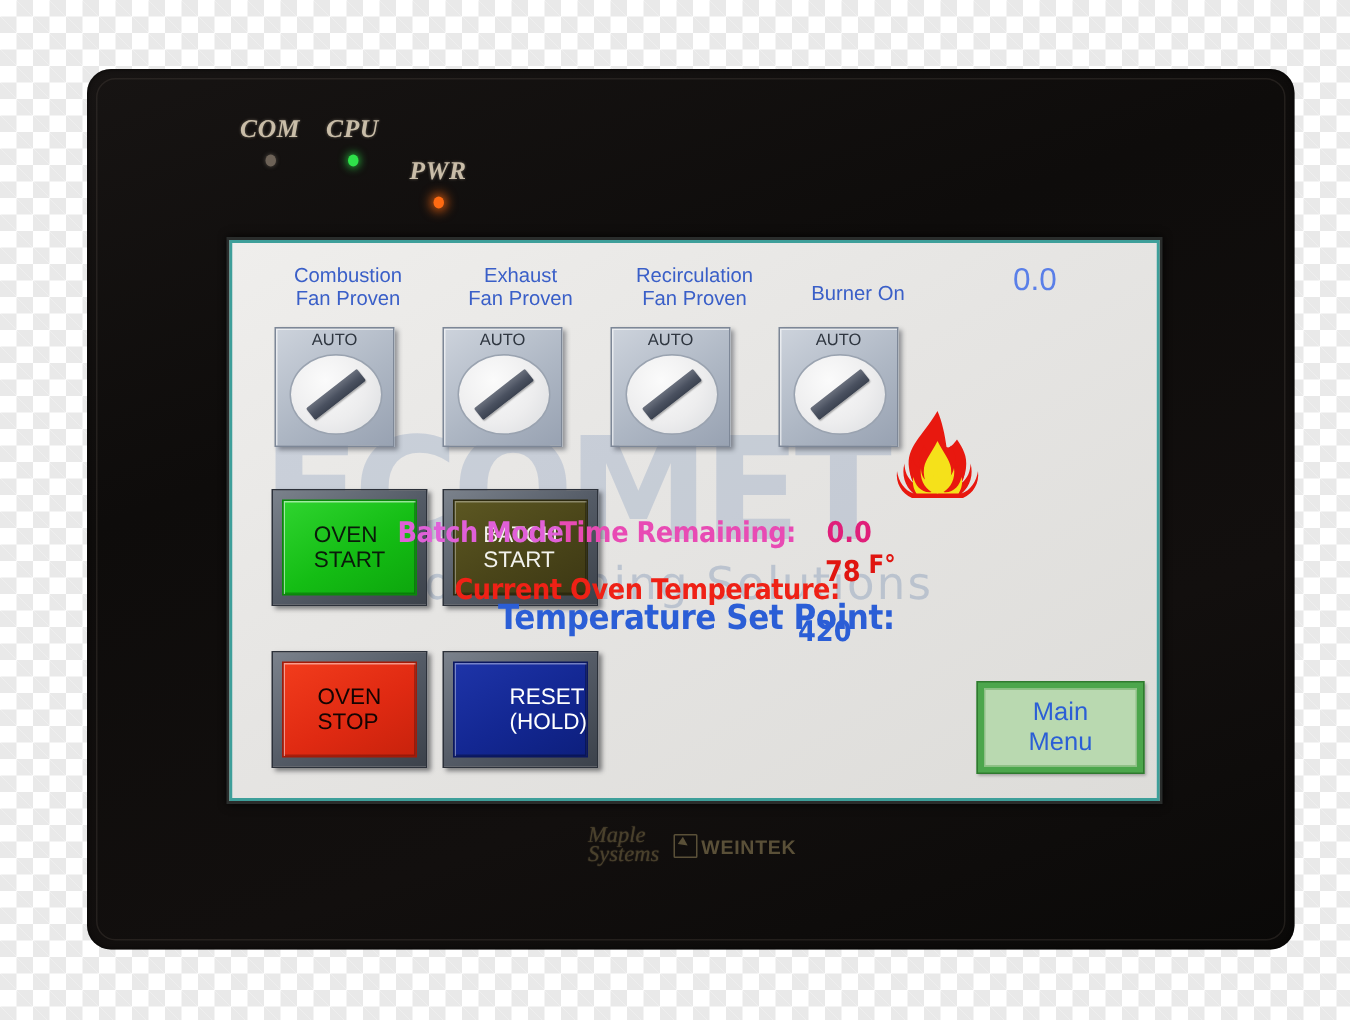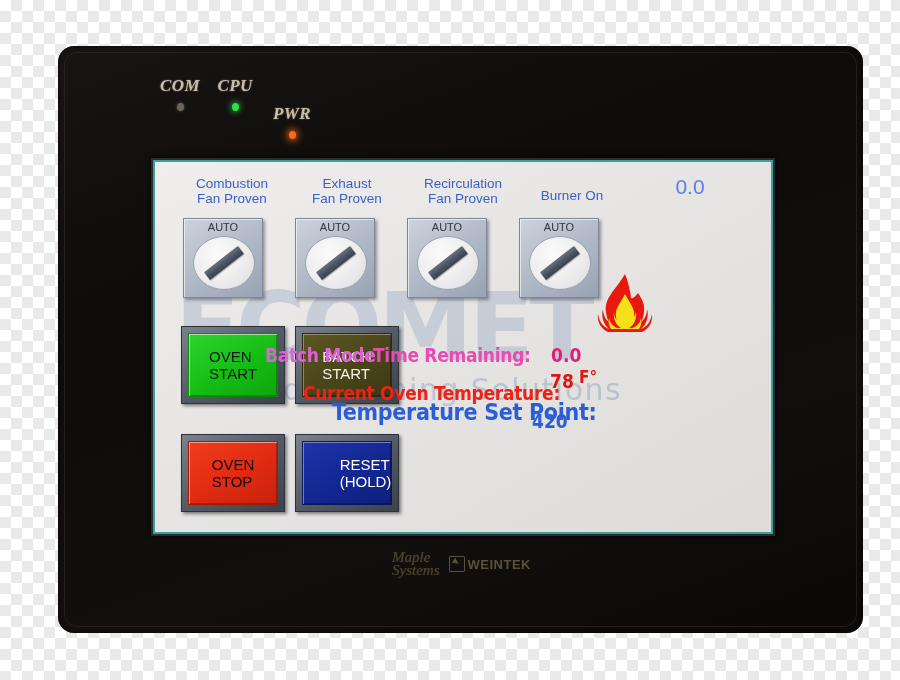--- a/index.html
+++ b/index.html
@@ -352,20 +352,24 @@
     <div class="readout" id="ro-time-label">Time Remaining:</div>
     <div class="readout" id="ro-time-val">0.0</div>
 
     <div class="readout" id="ro-temp-label">Current Oven Temperature:</div>
     <div class="readout" id="ro-temp-val">78</div>
     <div class="readout" id="ro-temp-unit">F°</div>
 
     <div class="readout" id="ro-sp-label">Temperature Set Point:</div>
     <div class="readout" id="ro-sp-val">420</div>
 
+    <div id="main-menu">
+      <div id="main-menu-face">Main
+Menu</div>
+    </div>
 
   </div>
   </div>
   </div>
 
   <div id="brand">
     <div id="brand-maple">
       <div>Maple</div>
       <div>Systems</div>
     </div>

